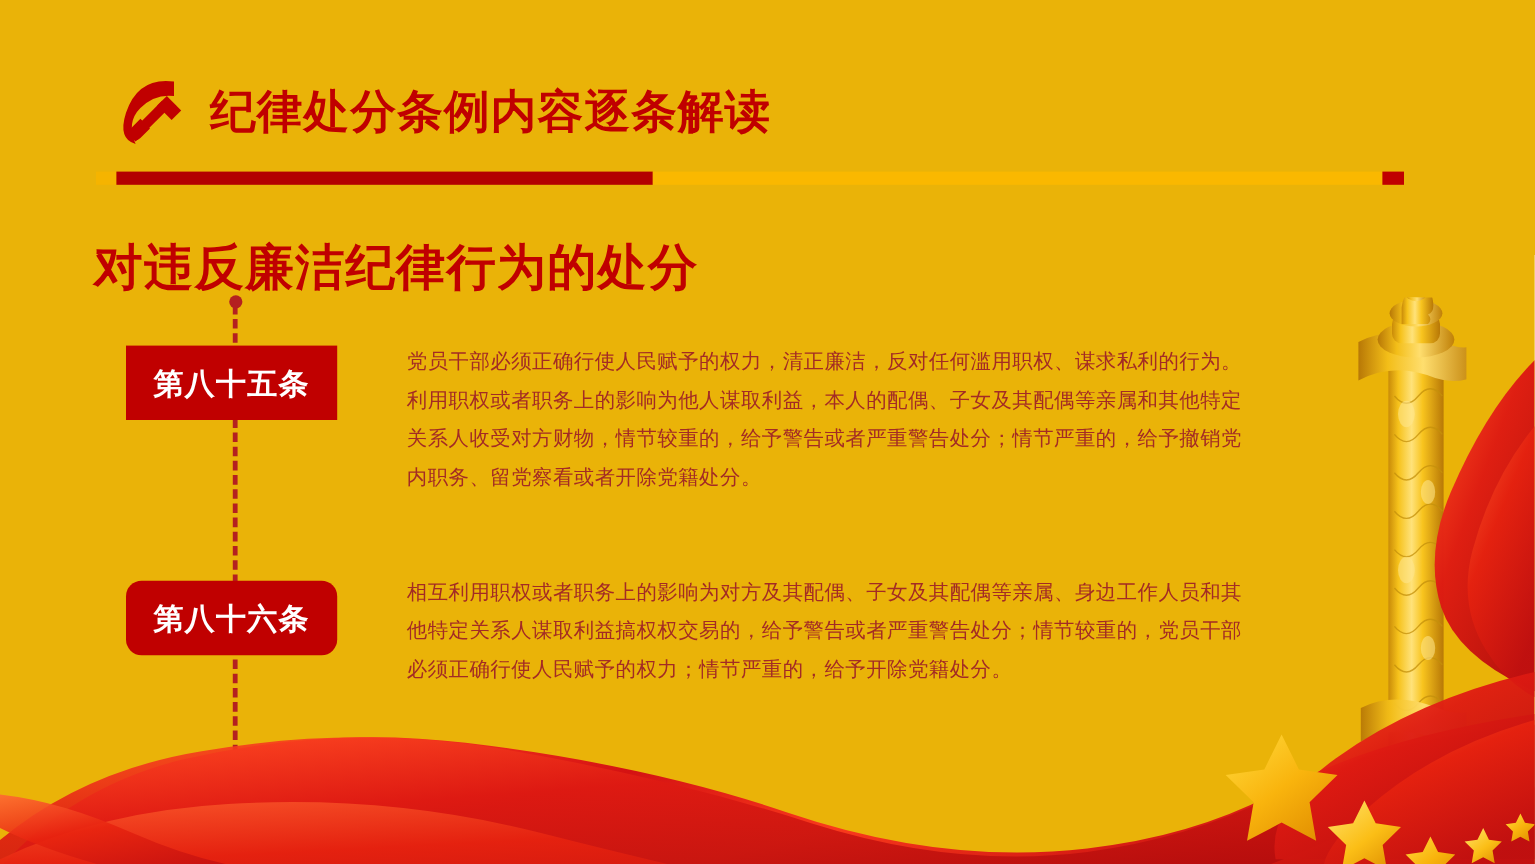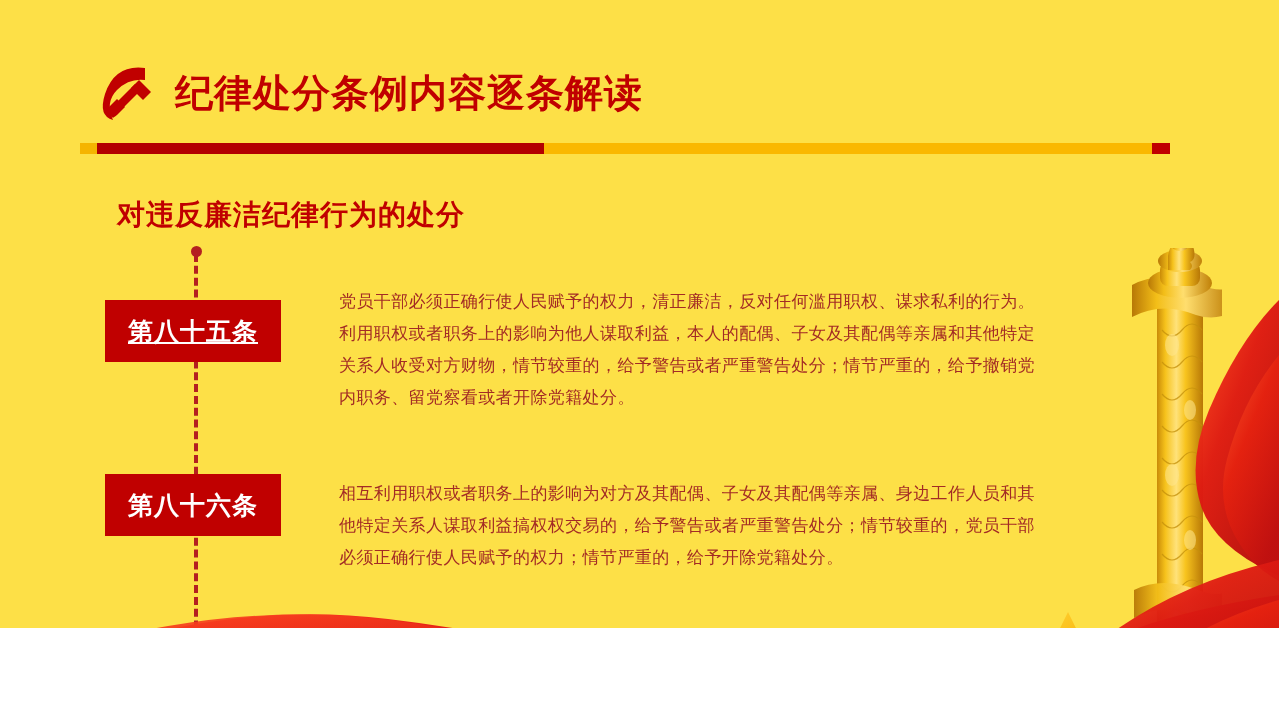--- a/index.html
+++ b/index.html
@@ -3,23 +3,23 @@
 <meta charset="utf-8">
 <style>
   html, body {
     margin: 0;
     padding: 0;
     background: #ffffff;
   }
   #slide {
     position: relative;
     width: 1279px;
-    height: 628px;
+    height: 720px;
     overflow: hidden;
-    background: #fde047;
+    background: #eab308;
     font-family: "Liberation Sans", "DejaVu Sans", sans-serif;
   }
 
   
   #header {
     position: absolute;
     left: 95px;
     top: 58px;
     display: flex;
     align-items: center;
@@ -51,26 +51,25 @@
   .bar-gold-cap { width: 17px; background: #F5B400; }
   .bar-red-main { width: 447px; background: #B30000; }
   .bar-gold-main { flex: 1 1 auto; background: #FAB800; }
   .bar-red-cap { width: 18px; background: #C00000; }
 
   
   #section-heading {
     position: absolute;
     left: 78px;
     top: 196px;
-    font-size: 28px;
+    font-size: 41px;
     font-weight: bold;
     color: #C00000;
     letter-spacing: 1px;
     white-space: nowrap;
-    margin-left: 39px;
   }
 
   
   #timeline {
     position: absolute;
     left: 188px;
     top: 246px;
     width: 16px;
     height: 428px;
   }
@@ -110,22 +109,22 @@
     background: #C00000;
     color: #FFFFFF;
     font-size: 25px;
     font-weight: bold;
     display: flex;
     align-items: center;
     justify-content: center;
     letter-spacing: 1px;
     z-index: 3;
   }
-  #badge-85 { left: 105px; top: 300px; text-decoration: underline; }
-  #badge-86 { left: 105px; top: 474px; }
+  #badge-85 { left: 105px; top: 288px; }
+  #badge-86 { left: 105px; top: 484px; border-radius: 13px; }
 
   .article-text {
     position: absolute;
     left: 339px;
     width: 700px;
     color: #A32B25;
     font-size: 17px;
     line-height: 32px;
     letter-spacing: 0.4px;
     z-index: 2;

